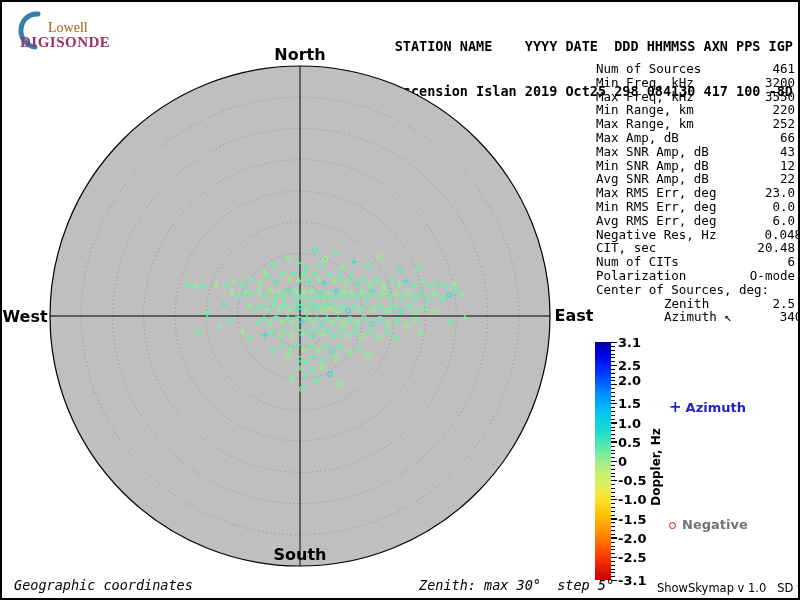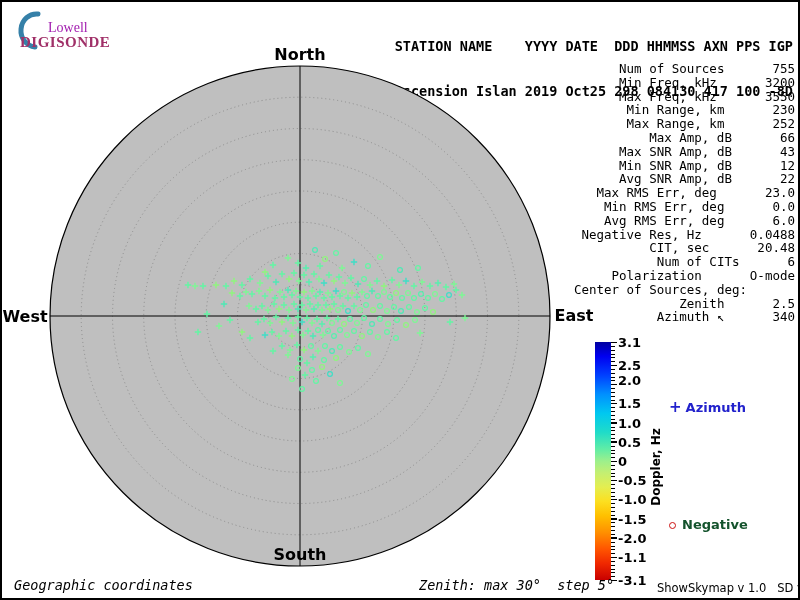--- a/index.html
+++ b/index.html
@@ -5,34 +5,34 @@
   html,body{margin:0;padding:0;background:#fff;}
   .page{
     position:relative;width:800px;height:600px;box-sizing:border-box;
     border:2px solid #000;background:#fff;overflow:hidden;
     font-family:"DejaVu Sans Mono",monospace;color:#000;
   }
   
   .logo{position:absolute;left:10px;top:7px;width:110px;height:42px;}
   .logo svg{position:absolute;left:0;top:1px;}
   .logo-lowell{position:absolute;left:36px;top:11px;font-family:"Liberation Serif",serif;
-    font-size:14px;color:#a21caf;}
+    font-size:14px;color:#a16207;}
   .logo-digisonde{position:absolute;left:8px;top:25px;font-family:"Liberation Serif",serif;
     font-weight:bold;font-size:15px;color:#a03068;letter-spacing:.5px;}
   
   .header{position:absolute;right:5px;top:7px;font-weight:bold;
     font-size:13.5px;line-height:15px;white-space:pre;}
   
   .compass{position:absolute;transform:translate(-50%,-50%);font-family:"DejaVu Sans",sans-serif;
     font-weight:bold;font-size:16px;}
   
   #skymap-svg{position:absolute;left:0;top:0;}
   
   .stats{position:absolute;left:594px;top:60px;width:199px;font-size:12.5px;line-height:13.8px;}
-  .stat-row{display:flex;justify-content:flex-end;white-space:pre;gap:48px;}
+  .stat-row{display:flex;justify-content:space-between;white-space:pre;gap:48px;}
   .stat-row.indent{padding-left:68px;}
   
   .colorbar{position:absolute;left:593px;top:340px;width:16px;height:238px;
     background:linear-gradient(to bottom,
       #0000a0 0%,#0000f0 6%,#0040ff 14%,#0090ff 22%,#00c8f0 30%,#20dcc8 38%,
       #60eda6 45%,#9cf08c 50%,#c4ef72 55%,#e4ee50 61%,#fcdf20 67%,#ffc000 73%,
       #ff9000 80%,#ff5500 87%,#f02800 93%,#c80000 100%);}
   .cb-tick{position:absolute;background:#000;height:1px;}
   .cb-label{position:absolute;left:616px;transform:translateY(-50%);
     font-family:"DejaVu Sans",sans-serif;font-weight:bold;font-size:13px;}
@@ -301,24 +301,24 @@
       <circle cx="300" cy="387" r="2.4" fill="none" stroke="#63f6a4" stroke-width="1.2"></circle>
       <circle cx="338" cy="381" r="2.4" fill="none" stroke="#7ef795" stroke-width="1.2"></circle>
     </svg>
 
   <div class="compass" style="left:298px;top:52px">North</div>
   <div class="compass" style="left:298px;top:552px">South</div>
   <div class="compass" style="left:23px;top:314px">West</div>
   <div class="compass" style="left:572px;top:313px">East</div>
 
   <div class="stats" id="stats">
-      <div class="stat-row"><span>Num of Sources</span><span>755</span></div>
+      <div class="stat-row"><span>Num of Sources</span><span>461</span></div>
       <div class="stat-row"><span>Min Freq, kHz</span><span>3200</span></div>
       <div class="stat-row"><span>Max Freq, kHz</span><span>3550</span></div>
-      <div class="stat-row"><span>Min Range, km</span><span>230</span></div>
+      <div class="stat-row"><span>Min Range, km</span><span>220</span></div>
       <div class="stat-row"><span>Max Range, km</span><span>252</span></div>
       <div class="stat-row"><span>Max Amp, dB</span><span>66</span></div>
       <div class="stat-row"><span>Max SNR Amp, dB</span><span>43</span></div>
       <div class="stat-row"><span>Min SNR Amp, dB</span><span>12</span></div>
       <div class="stat-row"><span>Avg SNR Amp, dB</span><span>22</span></div>
       <div class="stat-row"><span>Max RMS Err, deg</span><span>23.0</span></div>
       <div class="stat-row"><span>Min RMS Err, deg</span><span>0.0</span></div>
       <div class="stat-row"><span>Avg RMS Err, deg</span><span>6.0</span></div>
       <div class="stat-row"><span>Negative Res, Hz</span><span>0.0488</span></div>
       <div class="stat-row"><span>CIT, sec</span><span>20.48</span></div>
@@ -410,30 +410,30 @@
       <div class="cb-label" style="top: 459px;">0</div>
       <div class="cb-tick" style="left: 609px; width: 6px; height: 1.6px; top: 477.7px;"></div>
       <div class="cb-label" style="top: 478.2px;">-0.5</div>
       <div class="cb-tick" style="left: 609px; width: 6px; height: 1.6px; top: 496.9px;"></div>
       <div class="cb-label" style="top: 497.4px;">-1.0</div>
       <div class="cb-tick" style="left: 609px; width: 6px; height: 1.6px; top: 516.1px;"></div>
       <div class="cb-label" style="top: 516.6px;">-1.5</div>
       <div class="cb-tick" style="left: 609px; width: 6px; height: 1.6px; top: 535.3px;"></div>
       <div class="cb-label" style="top: 535.8px;">-2.0</div>
       <div class="cb-tick" style="left: 609px; width: 6px; height: 1.6px; top: 554.5px;"></div>
-      <div class="cb-label" style="top: 555px;">-1.1</div>
+      <div class="cb-label" style="top: 555px;">-2.5</div>
       <div class="cb-tick" style="left: 609px; width: 6px; height: 1.6px; top: 577.5px;"></div>
       <div class="cb-label" style="top: 578px;">-3.1</div>
     </div>
   <div class="cb-title">Doppler, Hz</div>
 
   <div class="legend-pos" style="color: rgb(34, 34, 204);">
     <span class="legend-plus">+</span><span class="legend-text">Azimuth</span>
   </div>
-  <div class="legend-neg" style="color: #14532d;">
+  <div class="legend-neg" style="color: #737373;">
     <span class="legend-ring" style="border-color: rgb(204, 17, 17);"></span><span class="legend-text">Negative</span>
   </div>
 
   <div class="footer-left">Geographic coordinates</div>
   <div class="footer-center">Zenith: max 30°  step 5°</div>
   <div class="footer-right">ShowSkymap v 1.0   SD v 5.1</div>
 
 </div>
 
 </body></html>

